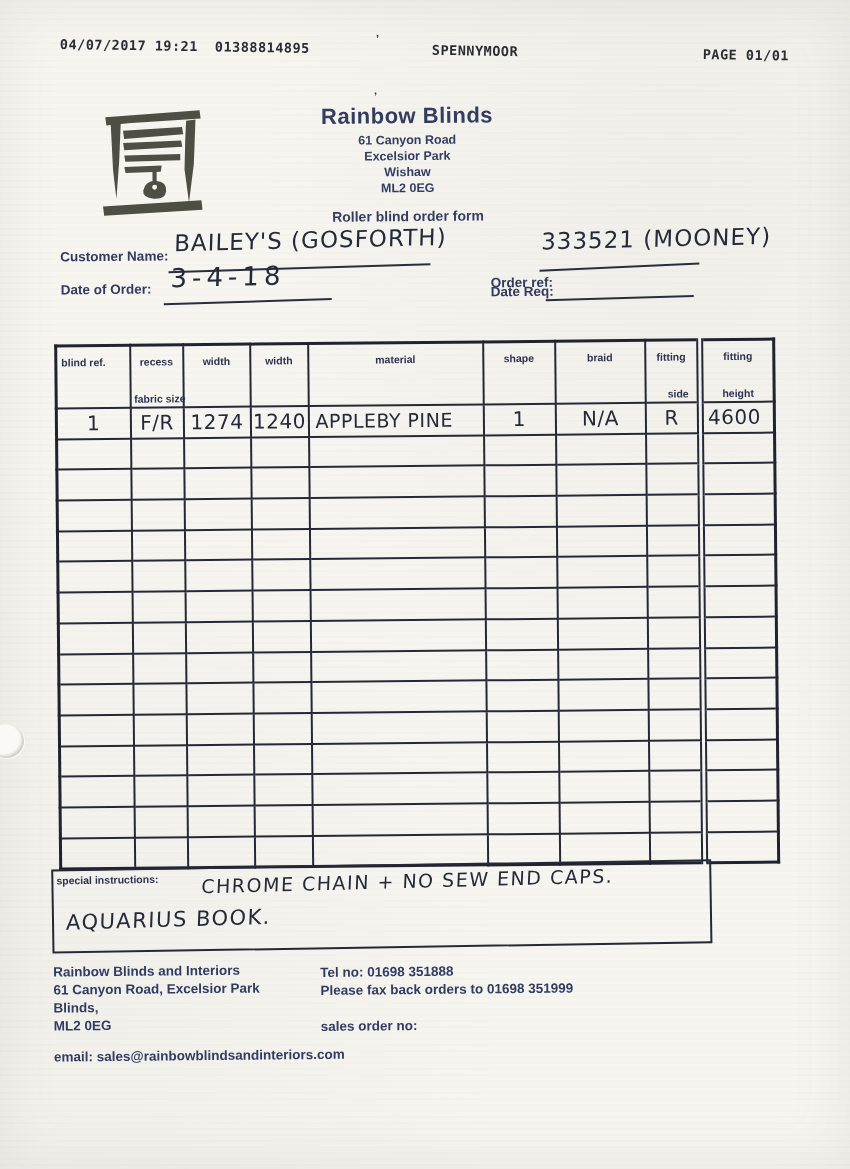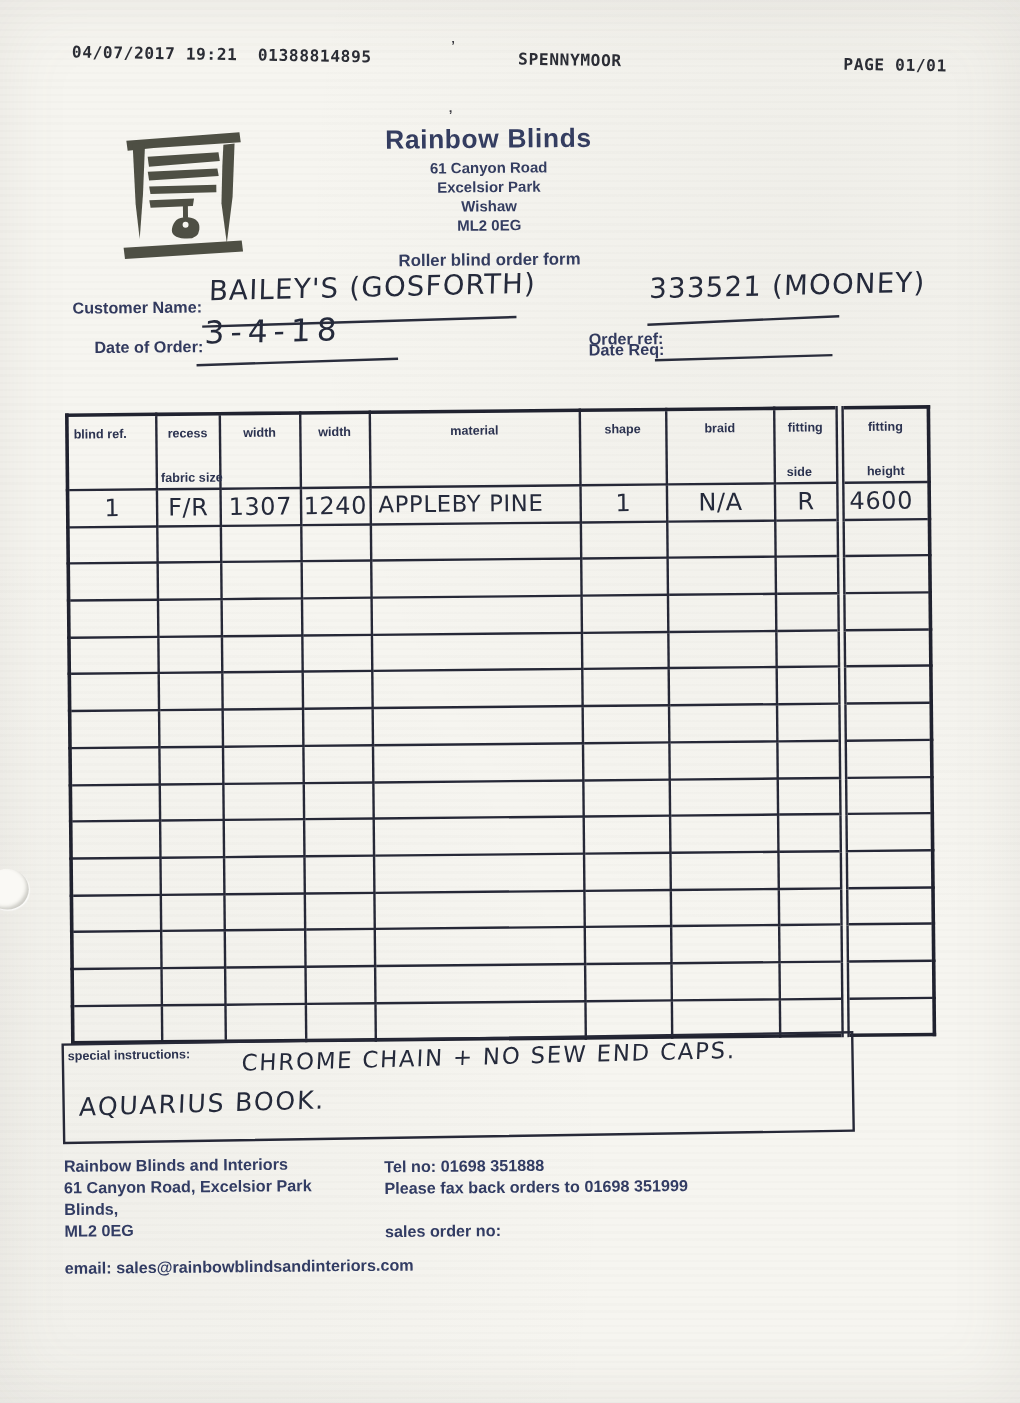--- a/index.html
+++ b/index.html
@@ -56,21 +56,21 @@
     border:2px solid #262837;padding:0;overflow:visible;
   }
   .order-table{border:3px solid #20222f;}
   .order-table th{
     height:60px;vertical-align:top;font-size:10.5px;font-weight:bold;color:#2c3350;
     text-align:center;position:relative;
   }
   .h-top{display:block;margin-top:9px;}
   .h-bot{display:block;position:absolute;bottom:2px;left:0;right:0;text-align:center;white-space:nowrap;}
   .h-bot.left{text-align:right;padding-left:3px;}
-  .h-bot.right{text-align:right;padding-right:20px;}
+  .h-bot.right{text-align:right;padding-right:8px;}
   .order-table td{height:28.7px;font-size:20px;text-align:center;color:#252a3b;}
   .order-table td.col-material{text-align:left;padding-left:6px;font-size:19px;}
   .order-table td.col-fitting_height{text-align:left;padding-left:4px;}
   .order-table .dbl{border-left:7px double #262837;}
   .order-table td.filled{font-family:"DejaVu Sans", sans-serif;letter-spacing:.5px;}
 
   
   .special-box{
     position:absolute;left:47px;top:866px;width:656px;height:80px;
     border:2.5px solid #262837;transform:rotate(-0.35deg);transform-origin:left top;
@@ -134,21 +134,21 @@
     </div>
 
     <span class="lbl" style="left:62px;top:246px;">Customer Name:</span>
     <span class="hw hw-line" style="left:176px;top:226px;">BAILEY'S (GOSFORTH)</span>
     <div class="underline" style="left:170px;top:266px;width:262px;transform:rotate(-1.2deg);"></div>
 
     <span class="lbl" style="left:492px;top:248px;margin-top:28px;">Order ref:</span>
     <span class="hw hw-line" style="left:543px;top:228px;">333521 (MOONEY)</span>
     <div class="underline" style="left:541px;top:268px;width:160px;transform:rotate(-2deg);"></div>
 
-    <span class="lbl" style="left:80px;top:279px;">Date of Order:</span>
+    <span class="lbl" style="left:62px;top:279px;">Date of Order:</span>
     <span class="hw hw-line" style="left:172px;top:260px;font-size:26px;letter-spacing:5px;">3-4-18</span>
     <div class="underline" style="left:165px;top:299px;width:168px;transform:rotate(-1.3deg);"></div>
 
     <span class="lbl" style="left:492px;top:285px;">Date Req:</span>
     <span class="hw hw-line" style="left:560px;top:272px;"></span>
     <div class="underline" style="left:547px;top:299px;width:148px;transform:rotate(-1.1deg);border-bottom-width:2.5px;"></div>
 
     <table class="order-table">
       <colgroup>
         <col style="width:74px">
@@ -192,21 +192,21 @@
           <th class="dbl">
               <span class="h-top">fitting</span>
               <span class="h-bot">height</span>
             </th>
         </tr>
       </thead>
       <tbody>
           <tr>
             <td class="col-blind_ref filled hw">1</td>
             <td class="col-recess filled hw">F/R</td>
-            <td class="col-width filled hw">1307</td>
+            <td class="col-width filled hw">1274</td>
             <td class="col-drop filled hw">1240</td>
             <td class="col-material filled hw">APPLEBY PINE</td>
             <td class="col-shape filled hw">1</td>
             <td class="col-braid filled hw">N/A</td>
             <td class="col-control_side filled hw">R</td>
             <td class="col-fitting_height filled hw dbl">4600</td>
           </tr>
           <tr>
             <td class="col-blind_ref"></td>
             <td class="col-recess"></td>

